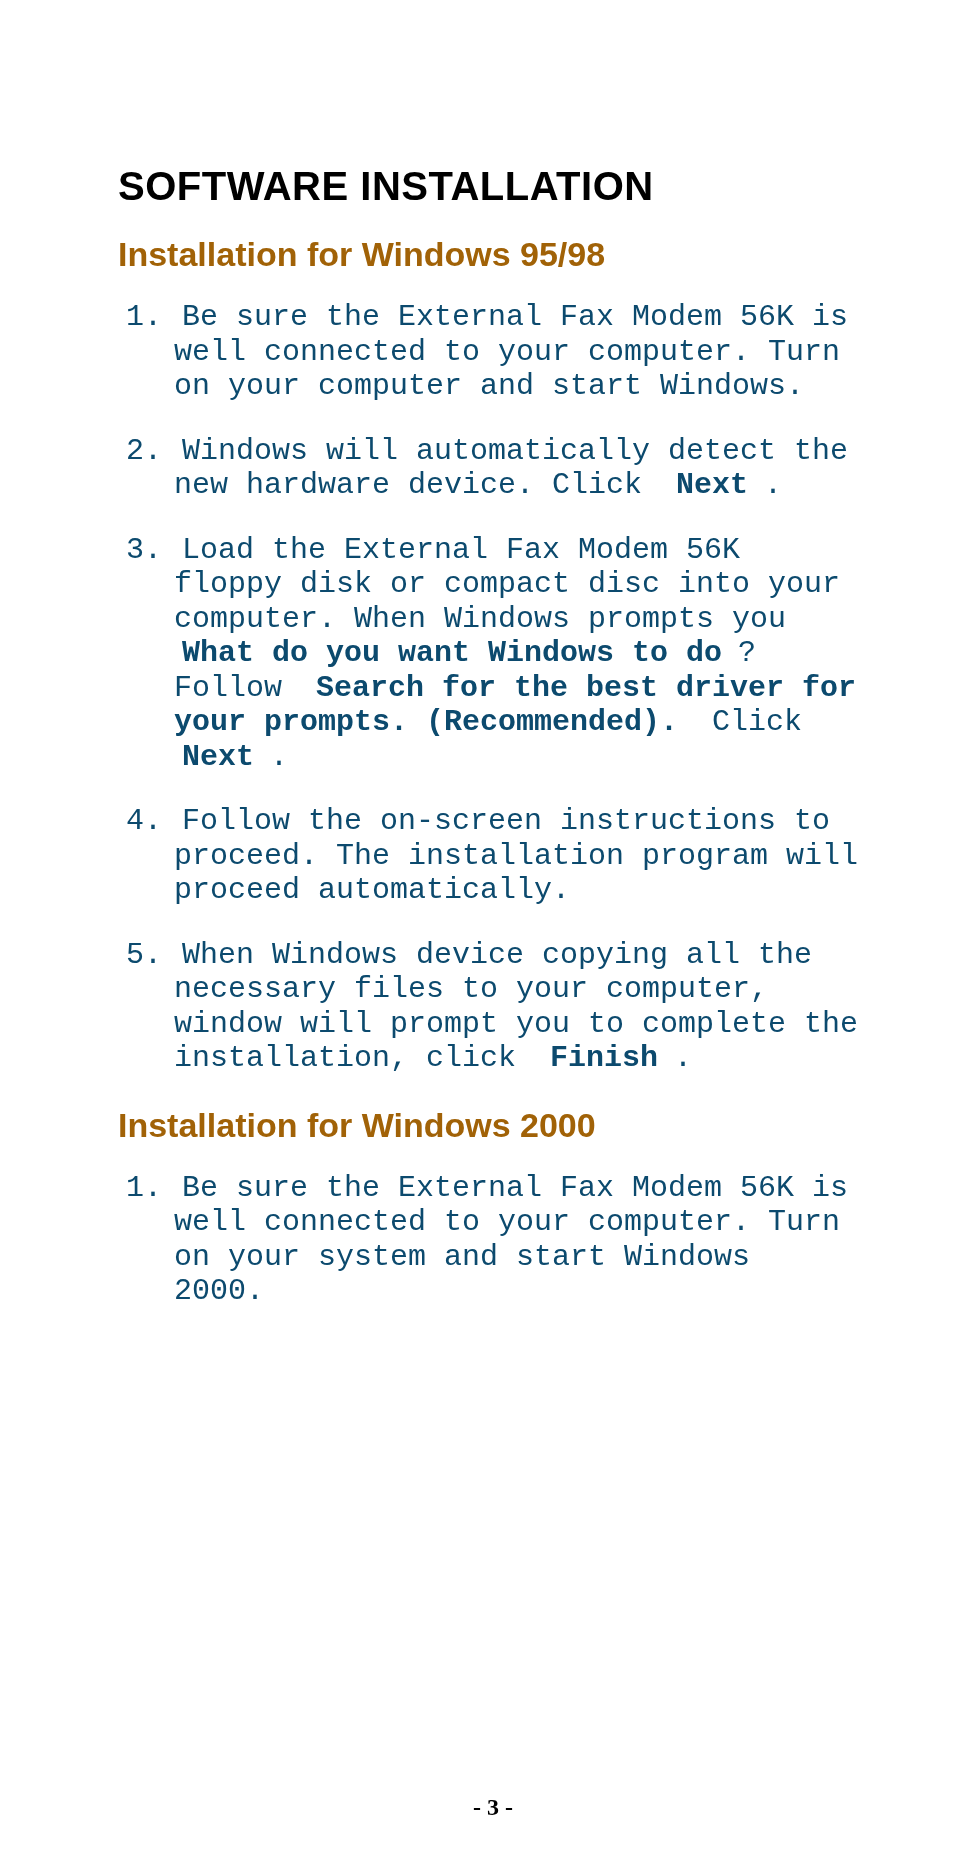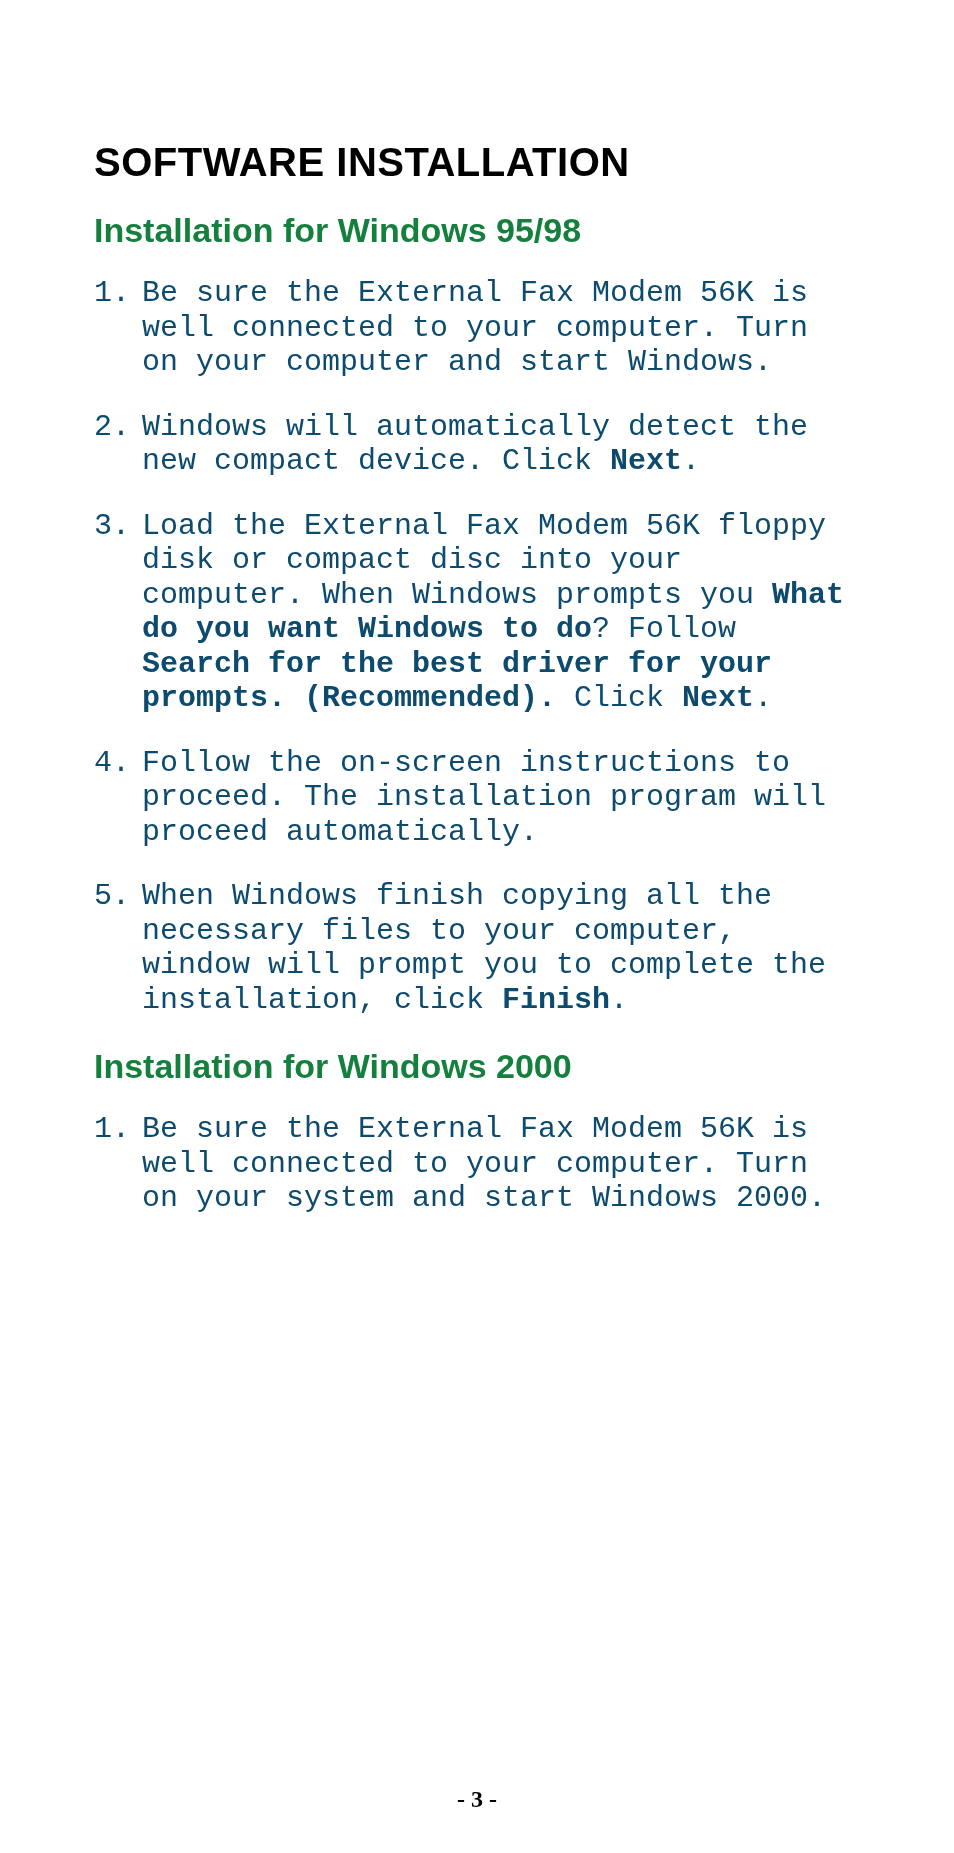--- a/index.html
+++ b/index.html
@@ -1,16 +1,16 @@
 <!DOCTYPE html>
 <html><head>
   <meta charset="utf-8">
   <style>
     * {
-      margin: 0;
+      margin: 8px;
       padding: 0;
       box-sizing: border-box;
     }
     body {
       background: #fff;
       width: 954px;
       height: 1853px;
       padding: 140px 94px 60px 94px;
       position: relative;
       font-family: Arial, Helvetica, sans-serif;
@@ -22,21 +22,21 @@
       letter-spacing: 0.5px;
       margin-bottom: 26px;
       color: #000;
     }
     .sub-heading {
       font-family: Arial, Helvetica, sans-serif;
       font-weight: bold;
       font-size: 34px;
       margin-bottom: 26px;
       margin-top: 30px;
-      color: #15803d;
+      color: #a16207;
     }
     .sub-heading:first-of-type {
       margin-top: 0;
     }
     .list {
       counter-reset: item;
       list-style: none;
     }
     .list-item {
       counter-increment: item;
@@ -73,24 +73,24 @@
   </style>
 </head>
 <body>
 
 <h1 class="main-heading">SOFTWARE INSTALLATION</h1>
 
 <h2 class="sub-heading">Installation for Windows 95/98</h2>
 
 <ol class="list">
     <li class="list-item"><span>Be sure the External Fax Modem 56K is well connected to your computer. Turn on your computer and start Windows.</span></li>
-    <li class="list-item"><span>Windows will automatically detect the new compact device. Click </span><span class="bold">Next</span><span>.</span></li>
+    <li class="list-item"><span>Windows will automatically detect the new hardware device. Click </span><span class="bold">Next</span><span>.</span></li>
     <li class="list-item"><span>Load the External Fax Modem 56K floppy disk or compact disc into your computer. When Windows prompts you </span><span class="bold">What do you want Windows to do</span><span>? Follow </span><span class="bold">Search for the best driver for your prompts. (Recommended).</span><span> Click </span><span class="bold">Next</span><span>.</span></li>
     <li class="list-item"><span>Follow the on-screen instructions to proceed. The installation program will proceed automatically.</span></li>
-    <li class="list-item"><span>When Windows finish copying all the necessary files to your computer, window will prompt you to complete the installation, click </span><span class="bold">Finish</span><span>.</span></li>
+    <li class="list-item"><span>When Windows device copying all the necessary files to your computer, window will prompt you to complete the installation, click </span><span class="bold">Finish</span><span>.</span></li>
   </ol>
 
 <h2 class="sub-heading">Installation for Windows 2000</h2>
 
 <ol class="list">
     <li class="list-item"><span>Be sure the External Fax Modem 56K is well connected to your computer. Turn on your system and start Windows 2000.</span></li>
   </ol>
 
 <div class="page-number">- 3 -</div>
 

